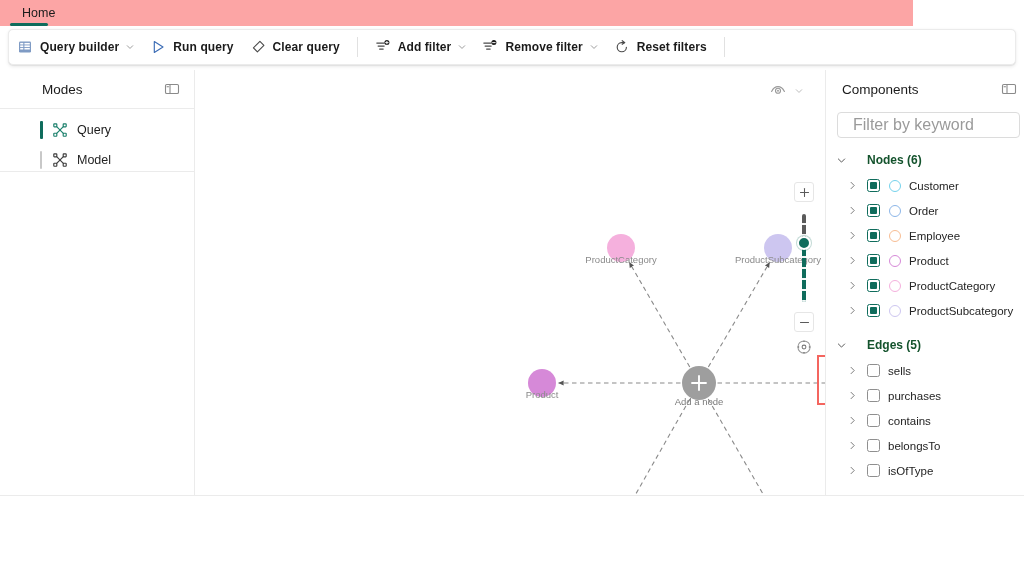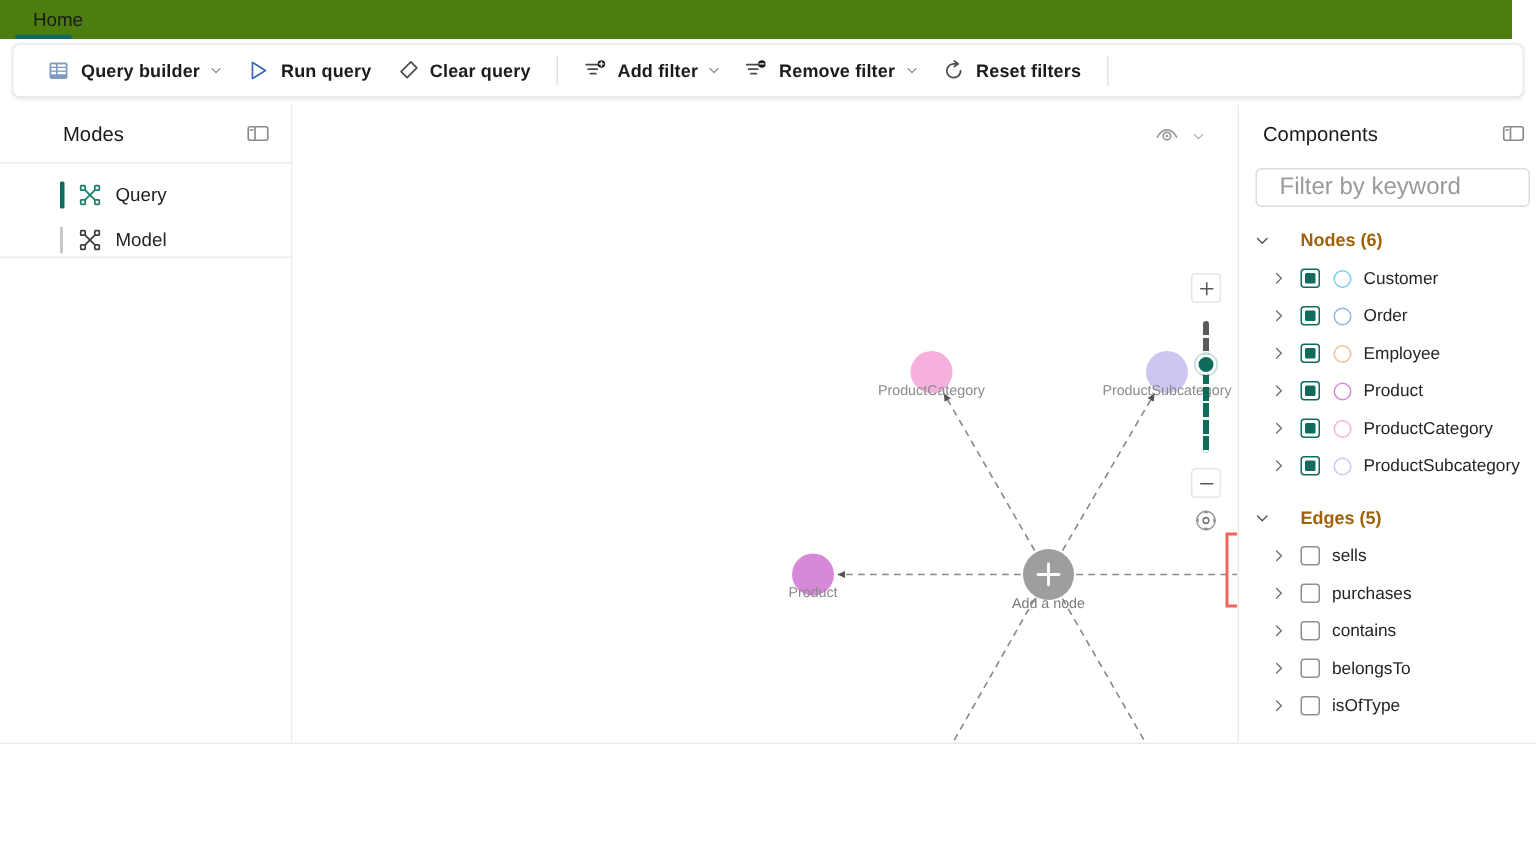--- a/index.html
+++ b/index.html
@@ -17,22 +17,22 @@
     position: relative;
     width: 1024px;
     height: 570px;
     background: #ffffff;
   }
 
   
   .tabstrip {
     position: absolute;
     left: 0; top: 0;
-    width: 1008px; height: 26px;
-    background: #4d7c0f;
+    width: 913px; height: 26px;
+    background: #fca5a5;
   }
   .tab {
     position: absolute;
     left: 8px; top: 0;
     height: 26px;
     padding: 0 14px 0 14px;
     display: flex;
     align-items: center;
     font-size: 12.5px;
     color: #1b1b1b;
@@ -49,21 +49,20 @@
   
   .commandbar {
     position: absolute;
     left: 8px; top: 29px;
     width: 1008px; height: 36px;
     background: #ffffff;
     border: 1px solid #ebebeb;
     border-radius: 5px;
     display: flex;
     align-items: center;
-    padding-left: 14px;
     box-shadow: 0 0.3px 0.9px rgba(0,0,0,0.06), 0 1.6px 3.6px rgba(0,0,0,0.08);
   }
   .cmd {
     display: flex;
     align-items: center;
     height: 28px;
     padding: 0 8px;
     border-radius: 4px;
     cursor: default;
     white-space: nowrap;
@@ -291,21 +290,21 @@
     display: flex;
     align-items: center;
     height: 26px;
     padding-left: 11px;
     margin-top: 9px;
     cursor: default;
   }
   .group-label {
     font-size: 12px;
     font-weight: bold;
-    color: #a16207;
+    color: #14532d;
     margin-left: 9px;
     padding-left: 12px;
   }
 
   .item {
     display: flex;
     align-items: center;
     height: 25px;
     padding-left: 22px;
     cursor: default;

